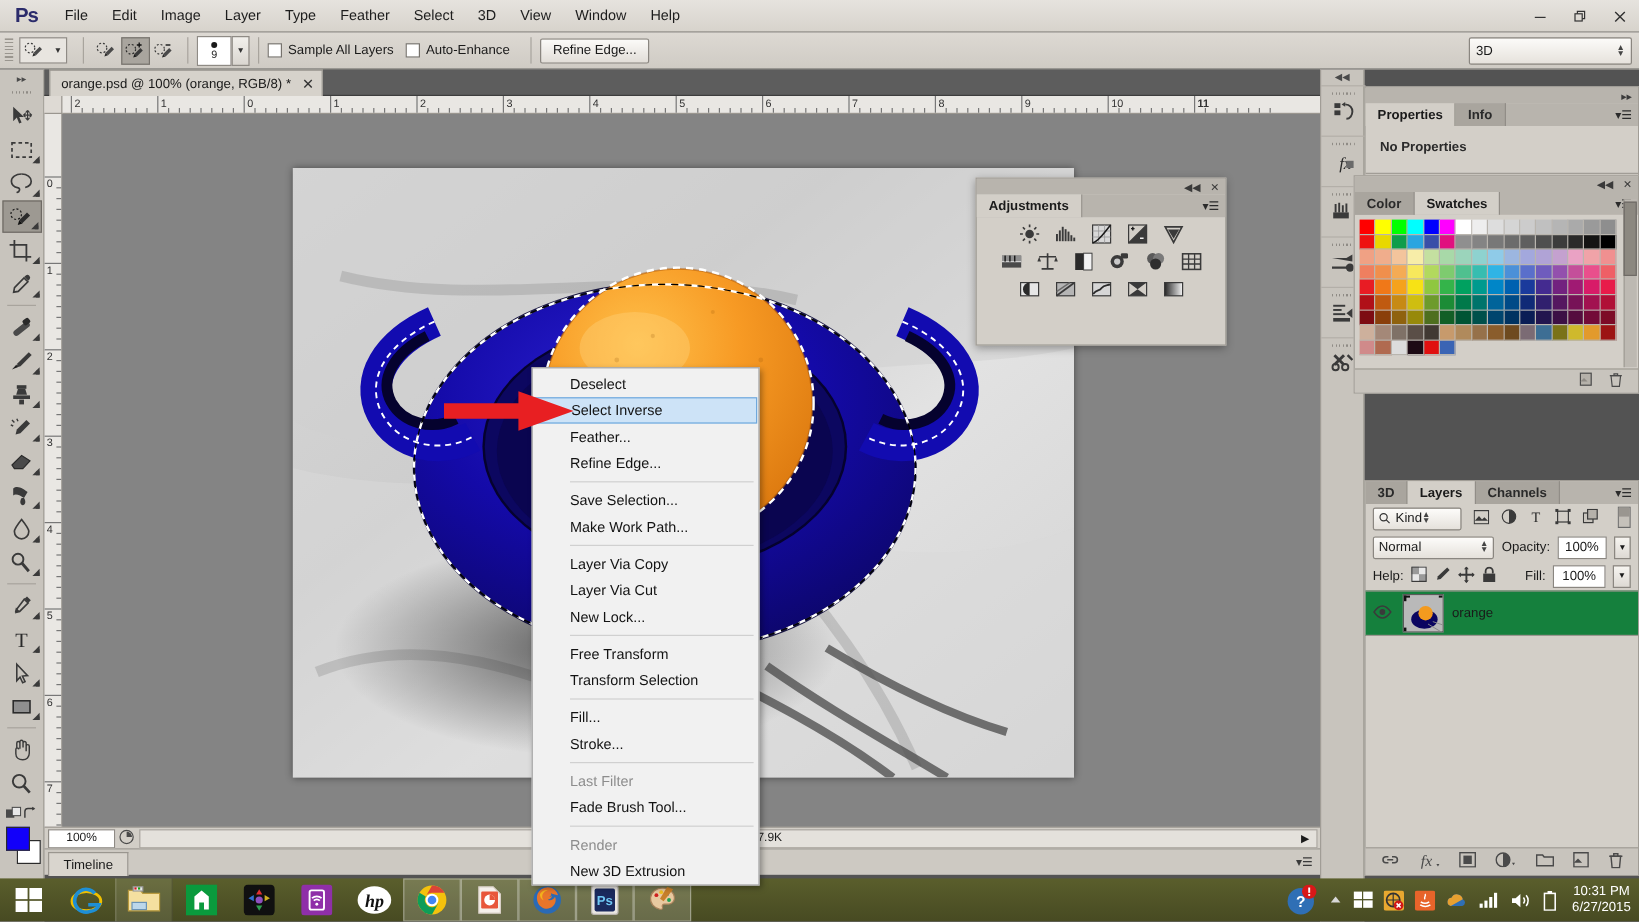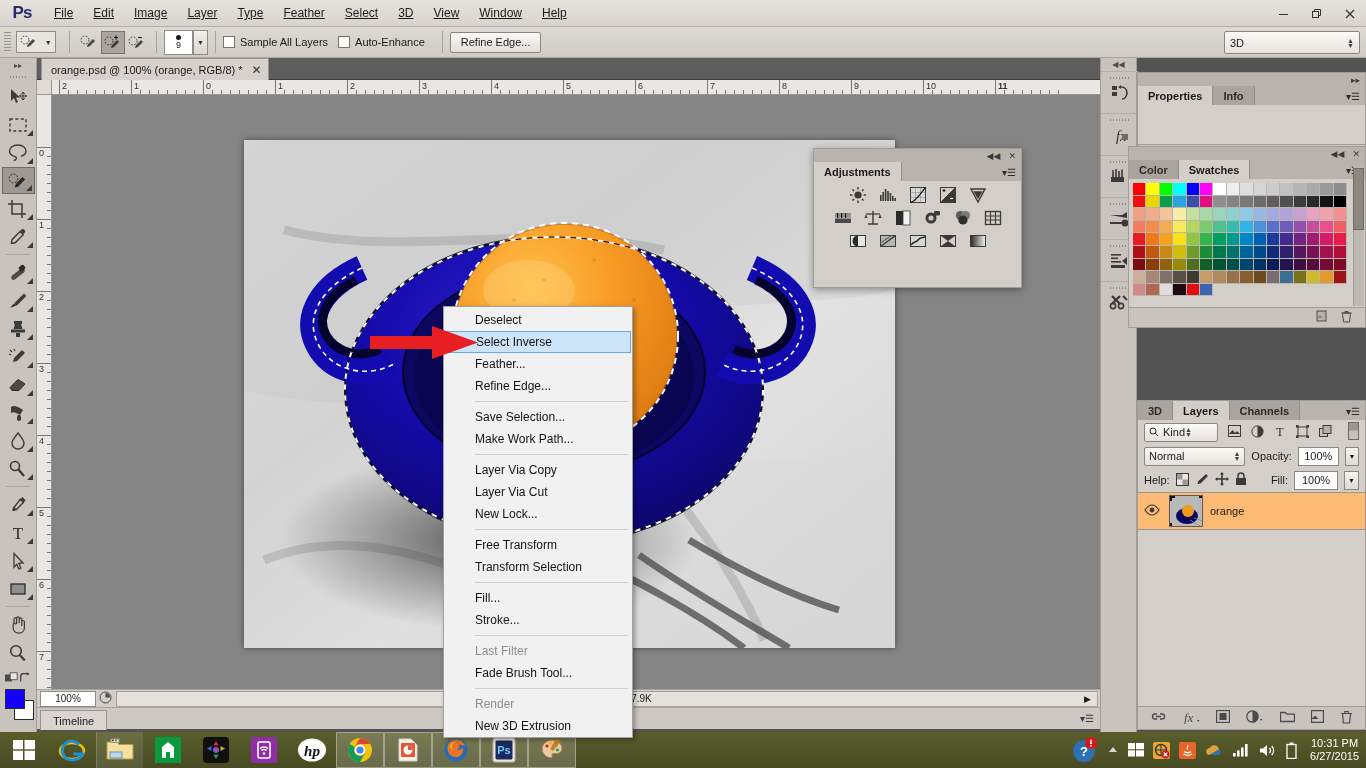--- a/index.html
+++ b/index.html
@@ -20,21 +20,21 @@
     background:linear-gradient(#e6e3de,#d7d3cc);
     border-bottom:1px solid #b4b0a8;
     display:flex; align-items:center;
   }
   .ps-logo{
     width:44px; height:27px; display:flex; align-items:center; justify-content:center;
     color:#2b2b6b; font-weight:bold; font-size:17px; letter-spacing:-1px;
     font-family:"Liberation Sans", sans-serif;
   }
   .menu-item{
-    padding:4px 10px; font-size:12px; color:#1d1d1d; cursor:default; line-height:16px;text-decoration:underline;
+    padding:4px 10px; font-size:12px; color:#1d1d1d; cursor:default; line-height:16px;
   }
   .win-btns{ position:absolute; right:0; top:0; height:27px; display:flex; }
   .win-btn{
     width:33px; height:27px; display:flex; align-items:center; justify-content:center;
     font-size:13px; color:#333;
   }
 
   
   .optionsbar{
     position:absolute; left:0; top:27px; width:1366px; height:31px;
@@ -1067,20 +1067,21 @@
 
   <div class="panel" id="properties">
     <div class="panel-topbar">
       <span>▸▸</span>
     </div>
     <div class="panel-head" id="properties-tabs">
         <div class="panel-tab active">Properties</div>
         <div class="panel-tab">Info</div>
       <div class="panel-menu">▾☰</div>
     </div>
+    <div class="no-props">No Properties</div>
     <div class="props-body"></div>
   </div>
 
   <div class="panel" id="swatches">
     <div class="panel-topbar">
       <span>◀◀</span>
       <span>✕</span>
     </div>
     <div class="panel-head" id="swatches-tabs">
         <div class="panel-tab">Color</div>
@@ -1340,21 +1341,21 @@
       <span><svg width="12" height="14" viewBox="0 0 12 14">
             <path d="M3 6V4a3 3 0 016 0v2" fill="none" stroke="#3a3a3a" stroke-width="1.5"></path>
             <rect x="1" y="6" width="10" height="7" fill="#3a3a3a"></rect>
           </svg></span>
       <span style="margin-left:auto;">Fill:</span>
       <div class="ly-field">100%</div>
       <div class="mini-arrow">▼</div>
     </div>
 
     <div id="layer-list">
-        <div class="layer-item" style="background: #fdba74;">
+        <div class="layer-item" style="background: #15803d;">
           <span style="width: 20px; text-align: center;"><svg width="16" height="12" viewBox="0 0 16 12">
               <path d="M1 6c2.5-3.6 5-5 7-5s4.5 1.4 7 5c-2.5 3.6-5 5-7 5S3.5 9.6 1 6z" fill="none" stroke="#3a3a3a" stroke-width="1.2"></path>
               <circle cx="8" cy="6" r="2.4" fill="#3a3a3a"></circle>
             </svg></span>
           <span class="layer-thumb"><svg width="34" height="32" viewBox="0 0 34 32">
               <rect width="34" height="32" fill="#b9b9b9"></rect>
               <ellipse cx="17" cy="20" rx="11" ry="8" fill="#0b0560"></ellipse>
               <circle cx="18" cy="15" r="6" fill="#f39a1e"></circle>
               <g stroke="#8a8a8a" stroke-width="0.8">
                 <path d="M20 24l10 6M24 22l9 3"></path>

